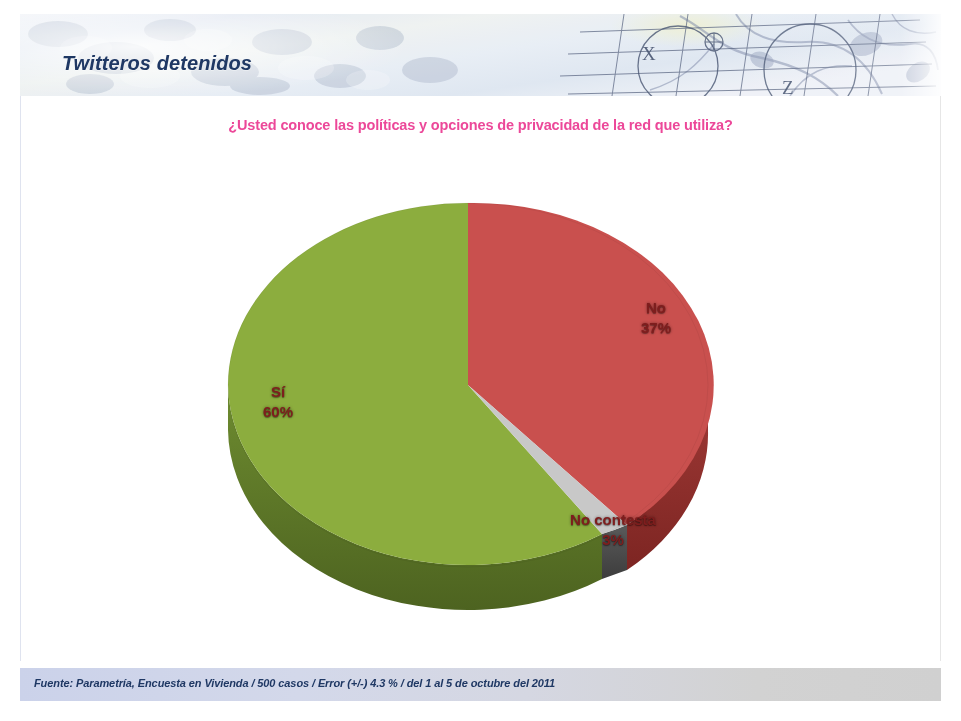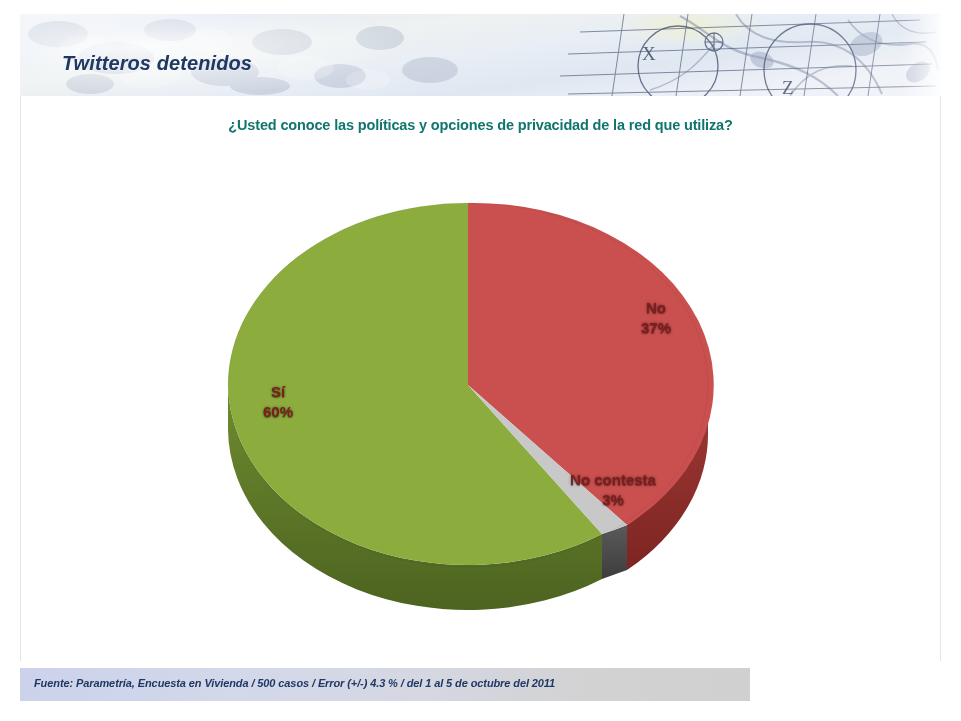--- a/index.html
+++ b/index.html
@@ -75,21 +75,21 @@
 
   
   .chart-title {
     position: absolute;
     left: 0;
     top: 117px;
     width: 961px;
     text-align: center;
     font-size: 14.5px;
     font-weight: bold;
-    color: #0f766e;
+    color: #ec4899;
     letter-spacing: -0.15px;
   }
   .chart-subtitle {
     position: absolute;
     left: 0;
     top: 146px;
     width: 961px;
     text-align: center;
     font-size: 12.5px;
     font-weight: bold;
@@ -112,30 +112,30 @@
     color: #7f1d1d;
     font-size: 15px;
     font-weight: bold;
     text-align: center;
     line-height: 1.35;
     white-space: nowrap;
     text-shadow: 0 0 3px rgba(0,0,0,0.45), 0 1px 1px rgba(0,0,0,0.35);
   }
   .lbl-no { left: 596px; top: 298px; width: 120px; }
   .lbl-si { left: 218px; top: 382px; width: 120px; }
-  .lbl-nc { left: 528px; top: 470px; width: 170px; }
+  .lbl-nc { left: 528px; top: 510px; width: 170px; }
   .slice-label .lbl-name { display: block; }
   .slice-label .lbl-value { display: block; }
 
   
   .footer-bar {
     position: absolute;
     left: 20px;
     top: 668px;
-    width: 730px;
+    width: 921px;
     height: 33px;
     background: linear-gradient(90deg, #cbd2ea 0%, #d3d8ea 30%, #d5d7e2 55%, #d2d2d2 80%, #d0d0d0 100%);
   }
   .footer-text {
     position: absolute;
     left: 14px;
     top: 9px;
     font-size: 11px;
     font-weight: bold;
     font-style: italic;

